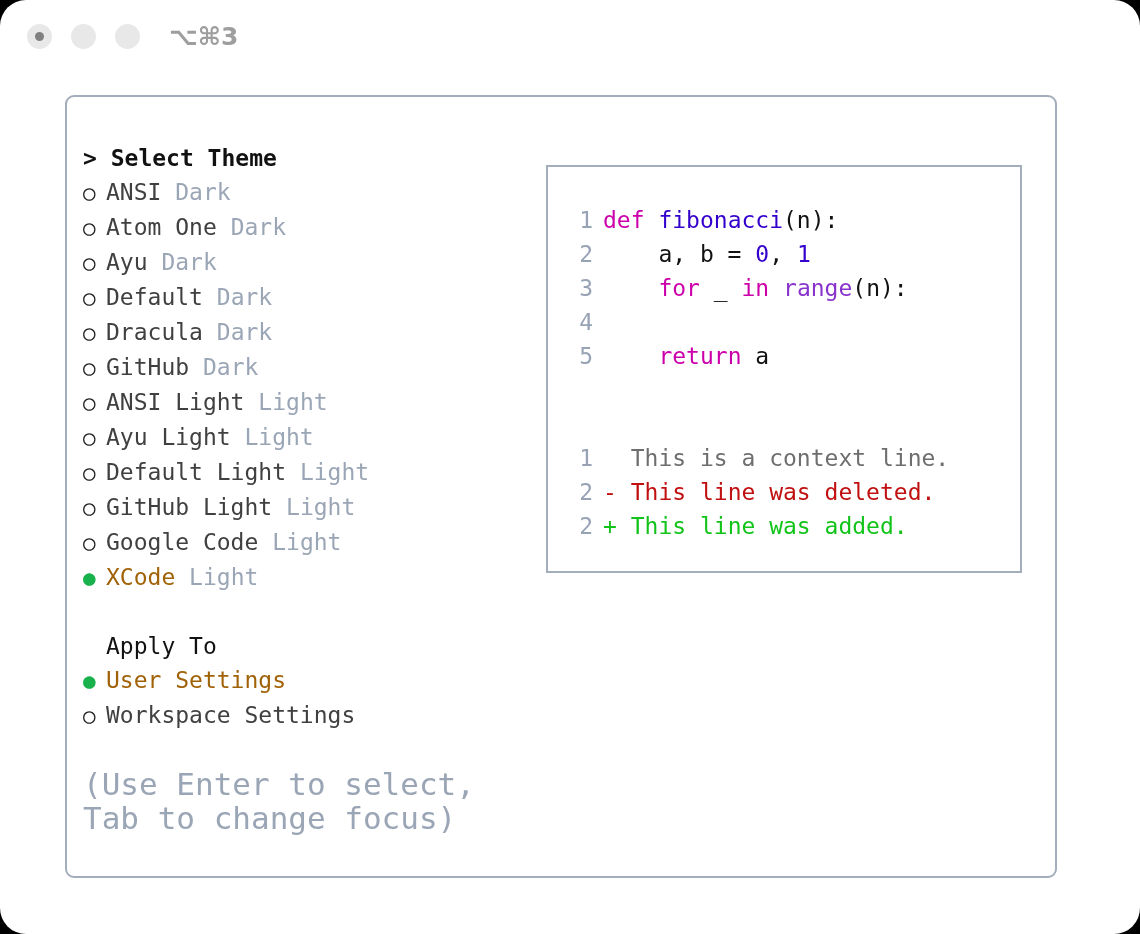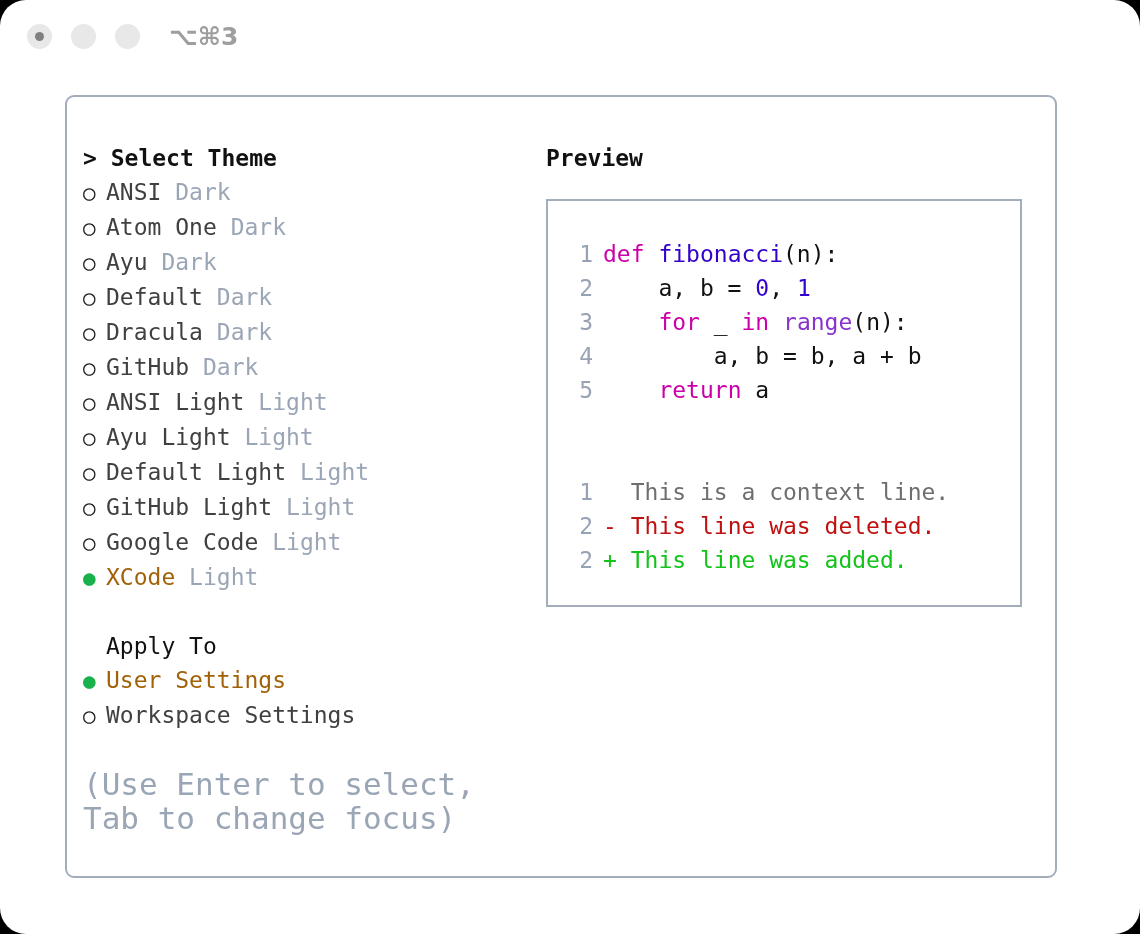--- a/index.html
+++ b/index.html
@@ -273,42 +273,40 @@
           <span class="opt-name">Workspace Settings</span>
         </div>
       </div>
 
       <div class="spacer-sm"></div>
 
       <div class="hint">(Use Enter to select, Tab to change focus)</div>
     </div>
 
     <div class="right-col">
-      <div class="preview-title">Preview</div>
 
       <div class="preview-box">
 
         <div class="code-line">
           <span class="ln">1</span>
           <span><span class="tok-kw">def </span><span class="tok-fn">fibonacci</span><span class="tok-plain">(n):</span></span>
         </div>
 
         <div class="code-line">
           <span class="ln">2</span>
           <span><span class="tok-plain">    a, b = </span><span class="tok-num">0</span><span class="tok-plain">, </span><span class="tok-num">1</span></span>
         </div>
 
         <div class="code-line">
           <span class="ln">3</span>
           <span><span class="tok-plain">    </span><span class="tok-kw">for</span><span class="tok-plain"> _ </span><span class="tok-kw">in</span><span class="tok-plain"> </span><span class="tok-builtin">range</span><span class="tok-plain">(n):</span></span>
         </div>
 
         <div class="code-line">
           <span class="ln">4</span>
-          <span><span class="tok-plain">        a, b = b, a + b</span></span>
         </div>
 
         <div class="code-line">
           <span class="ln">5</span>
           <span><span class="tok-plain">    </span><span class="tok-kw">return</span><span class="tok-plain"> a</span></span>
         </div>
 
         <div class="blank-line"></div>
         <div class="blank-line"></div>
 

